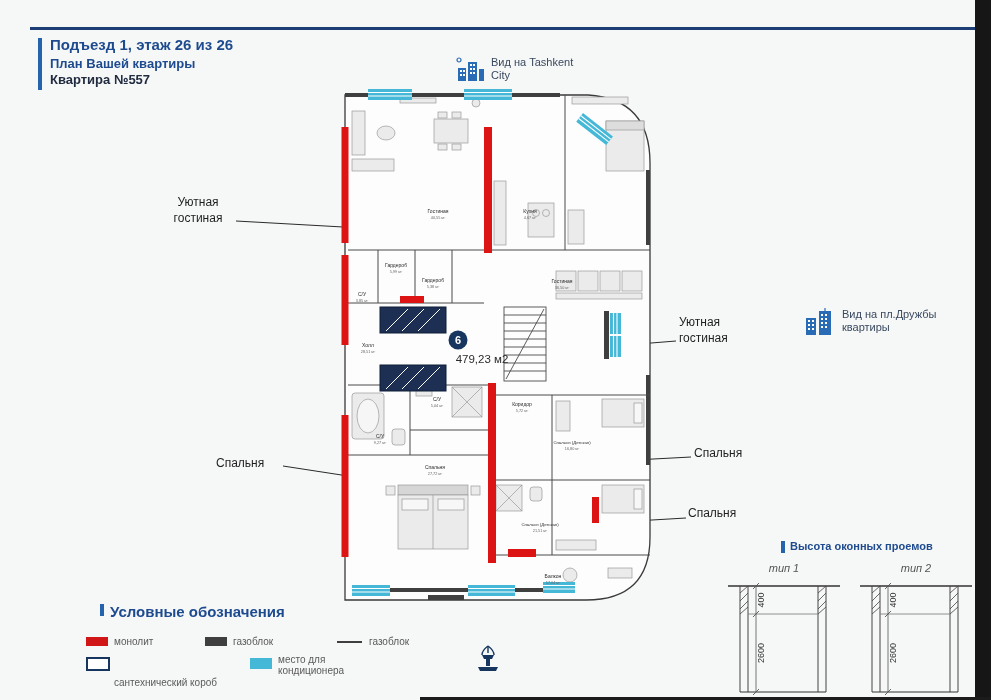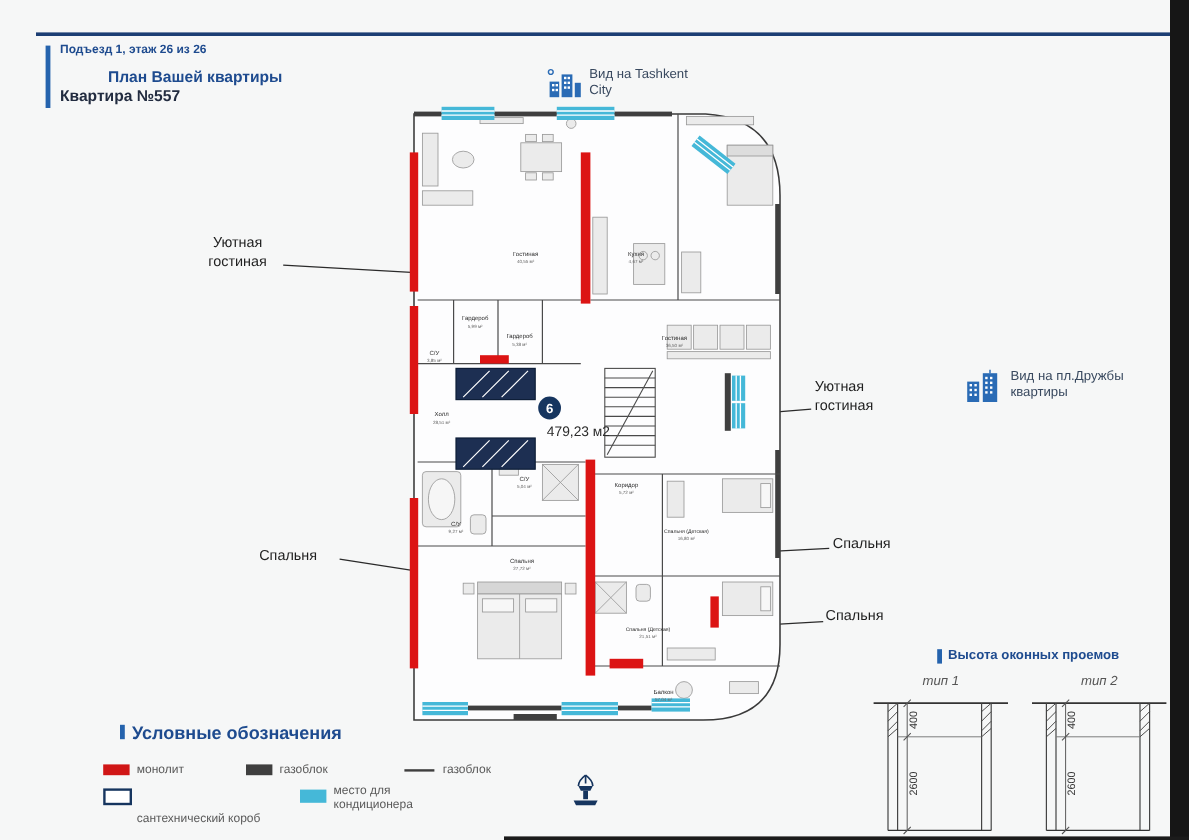--- a/index.html
+++ b/index.html
@@ -4,22 +4,22 @@
 <style>
   html,body{margin:0;padding:0;background:#e9eaeb;}
   .page{position:relative;width:991px;height:700px;background:#f6f7f7;overflow:hidden;
         font-family:"Liberation Sans", sans-serif;}
   .abs{position:absolute;}
   .topline{left:30px;top:27px;width:945px;height:3px;background:#1c3e74;}
   .rightstrip{right:0;top:0;width:16px;height:700px;background:#161616;}
   .bottomline{left:420px;top:697px;width:571px;height:3px;background:#1b1b1b;}
 
   .hdrbar{left:38px;top:38px;width:4px;height:52px;background:#2563ad;}
-  .hdr1{left:50px;top:36px;font-size:10px;font-weight:bold;color:#1e4b8f;}
-  .hdr2{left:50px;top:56px;font-size:13px;font-weight:bold;color:#1e4b8f;margin-left:40px;}
+  .hdr1{left:50px;top:36px;font-size:15px;font-weight:bold;color:#1e4b8f;}
+  .hdr2{left:50px;top:56px;font-size:13px;font-weight:bold;color:#1e4b8f;}
   .hdr3{left:50px;top:72px;font-size:13px;font-weight:bold;color:#222c40;}
 
   .view{display:flex;align-items:flex-start;gap:6px;margin-top:16px;}
   .viewtxt{font-size:11px;color:#39495f;line-height:13px;}
   .viewtxt.bold{font-weight:bold;color:#16355f;font-size:12px;line-height:14px;}
 
   .callout{font-size:12px;color:#1f1f1f;line-height:16px;}
 
   .legendbar{left:100px;top:604px;width:4px;height:12px;background:#2563ad;}
   .legendtitle{left:110px;top:603px;font-size:15px;font-weight:bold;color:#1e4b8f;}

